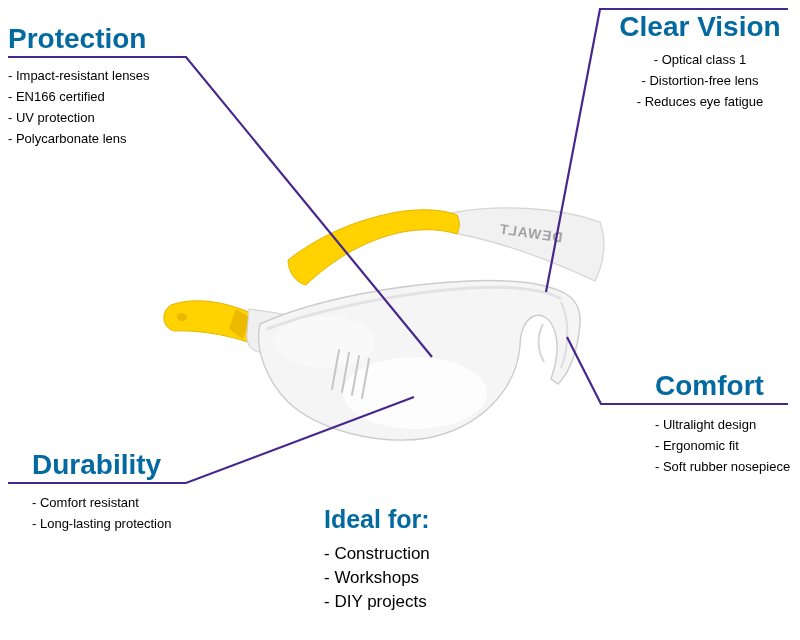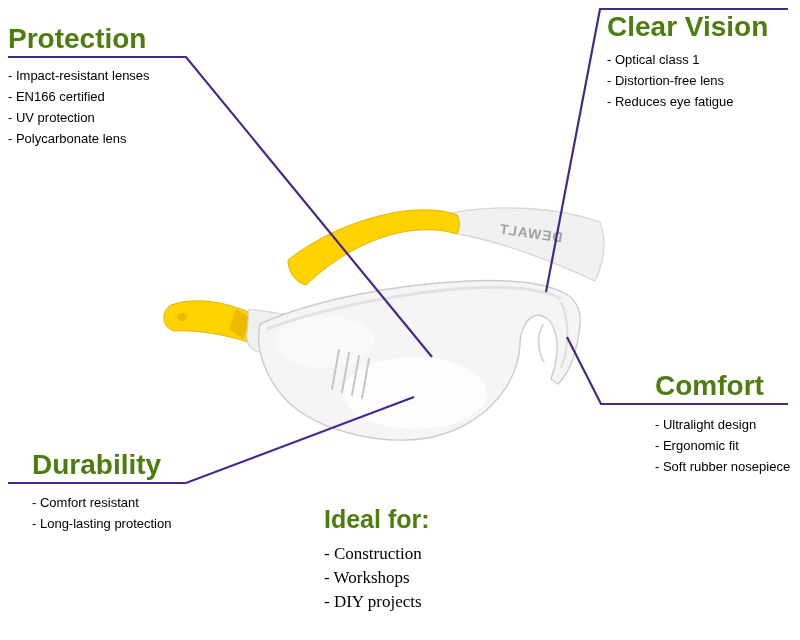--- a/index.html
+++ b/index.html
@@ -2,33 +2,33 @@
 <html><head>
 <meta charset="utf-8">
 <style>
   html,body{margin:0;padding:0;background:#ffffff;}
   .stage{
     position:relative;width:800px;height:640px;background:#ffffff;
     font-family:"Liberation Sans",sans-serif;overflow:hidden;color:#000;
   }
   .layer{position:absolute;left:0;top:0;}
   .callout{position:absolute;z-index:2;}
-  .callout h2{margin:0;font-size:28px;line-height:30px;font-weight:bold;color:#4d7c0f;}
+  .callout h2{margin:0;font-size:28px;line-height:30px;font-weight:bold;color:#0369a1;}
   .callout .items{font-size:13px;line-height:21px;color:#000;}
   #protection{left:8px;top:24px;width:176px;}
   #protection .items{margin-top:11px;}
-  #clear-vision{left:607px;top:12px;width:186px;}
+  #clear-vision{left:607px;top:12px;width:186px;text-align:center;}
   #clear-vision .items{margin-top:7px;}
   #comfort{left:607px;top:371px;width:192px;margin-left:48px;}
   #comfort .items{margin-top:13px;}
   #durability{left:8px;top:450px;width:152px;margin-left:24px;}
   #durability .items{margin-top:12px;}
   #ideal-for{left:324px;top:505px;width:210px;}
   #ideal-for h2{font-size:25px;line-height:28px;}
-  #ideal-for .items{margin-top:9px;font-size:17px;line-height:24px;font-family:Liberation Serif, serif;}
+  #ideal-for .items{margin-top:9px;font-size:17px;line-height:24px;}
 </style>
 </head>
 <body>
 
 <div class="stage">
 
   <svg class="layer" width="800" height="640" viewBox="0 0 800 640">
 
     <g>
 

